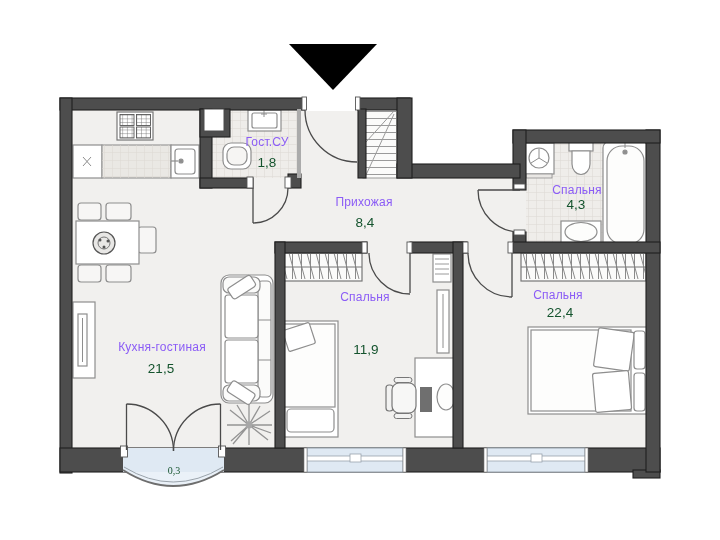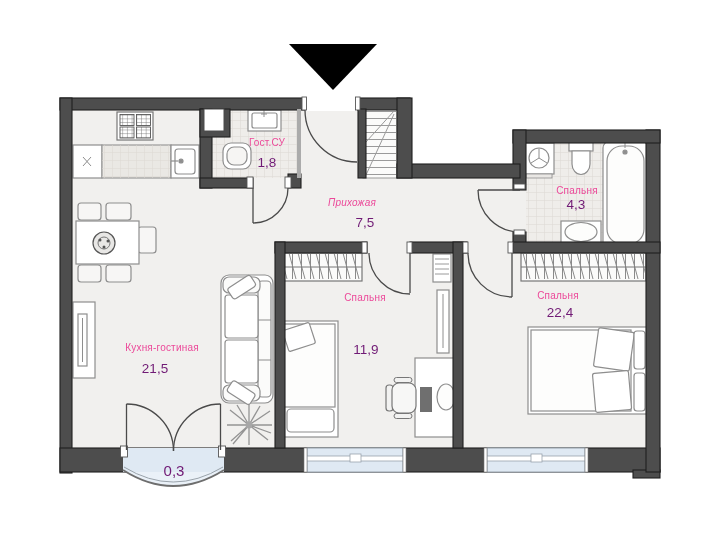--- a/index.html
+++ b/index.html
@@ -1,23 +1,23 @@
 <!DOCTYPE html>
 <html><head>
 <meta charset="utf-8">
 <style>
   html,body{margin:0;padding:0;background:#ffffff;}
   #stage{position:relative;width:720px;height:540px;background:#ffffff;overflow:hidden;
          font-family:"Liberation Sans",sans-serif;}
   #plan-svg{position:absolute;left:0;top:0;}
   .room-label{position:absolute;transform:translate(-50%,-50%);white-space:nowrap;
-              font-size:10px;color:#ec4899;letter-spacing:.2px;}
+              font-size:12px;color:#8b5cf6;letter-spacing:.2px;}
   .area-label{position:absolute;transform:translate(-50%,-50%);white-space:nowrap;
-              font-size:13.5px;color:#701a75;}
-  .small{font-size:15px;}
+              font-size:13.5px;color:#14532d;}
+  .small{font-size:10px;font-family:Liberation Serif, serif;}
 </style>
 </head>
 <body>
 
 <div id="stage">
 
 <svg id="plan-svg" width="720" height="540" viewBox="0 0 720 540">
   <defs>
     <pattern id="tile" width="8" height="8" patternUnits="userSpaceOnUse">
       <path d="M8,0 H0 V8" fill="none" stroke="#dbd7d2" stroke-width="1"></path>
@@ -299,24 +299,24 @@
     <rect x="514" y="184" width="11" height="5"></rect>
     <rect x="514" y="230" width="11" height="5"></rect>
     <rect x="362" y="242" width="5" height="11"></rect>
     <rect x="407" y="242" width="5" height="11"></rect>
     <rect x="463" y="242" width="5" height="11"></rect>
     <rect x="508" y="242" width="5" height="11"></rect>
   </g>
 </svg>
 
 <div class="room-label" style="left:162px;top:347px;">Кухня-гостиная</div>
-<div class="area-label" style="left:155px;top:368px;text-align:center;">21,5</div>
-
-<div class="room-label" style="left:352px;top:202px;font-style:italic;">Прихожая</div>
-<div class="area-label" style="left:365px;top:222px;">7,5</div>
+<div class="area-label" style="left:161px;top:368px;text-align:center;">21,5</div>
+
+<div class="room-label" style="left:364px;top:202px;">Прихожая</div>
+<div class="area-label" style="left:365px;top:222px;">8,4</div>
 
 <div class="room-label" style="left:267px;top:142px;">Гост.СУ</div>
 <div class="area-label" style="left:267px;top:162px;">1,8</div>
 
 <div class="room-label" style="left:577px;top:190px;">Спальня</div>
 <div class="area-label" style="left:576px;top:204px;">4,3</div>
 
 <div class="room-label" style="left:365px;top:297px;">Спальня</div>
 <div class="area-label" style="left:366px;top:315px;margin-top:34px;">11,9</div>
 

